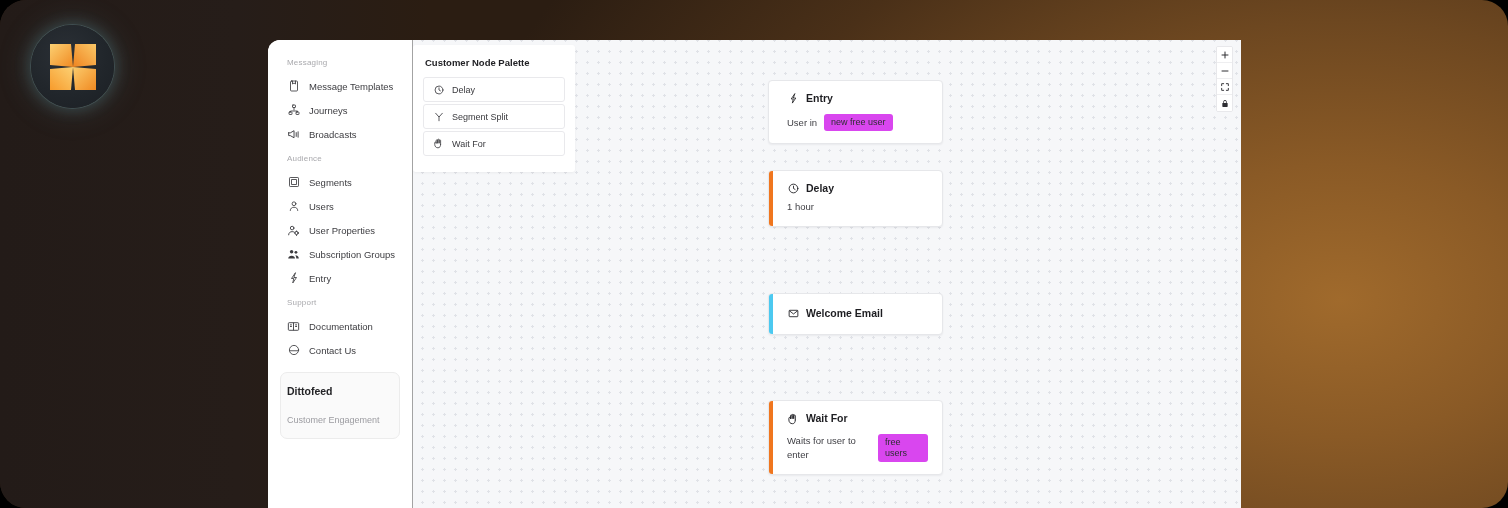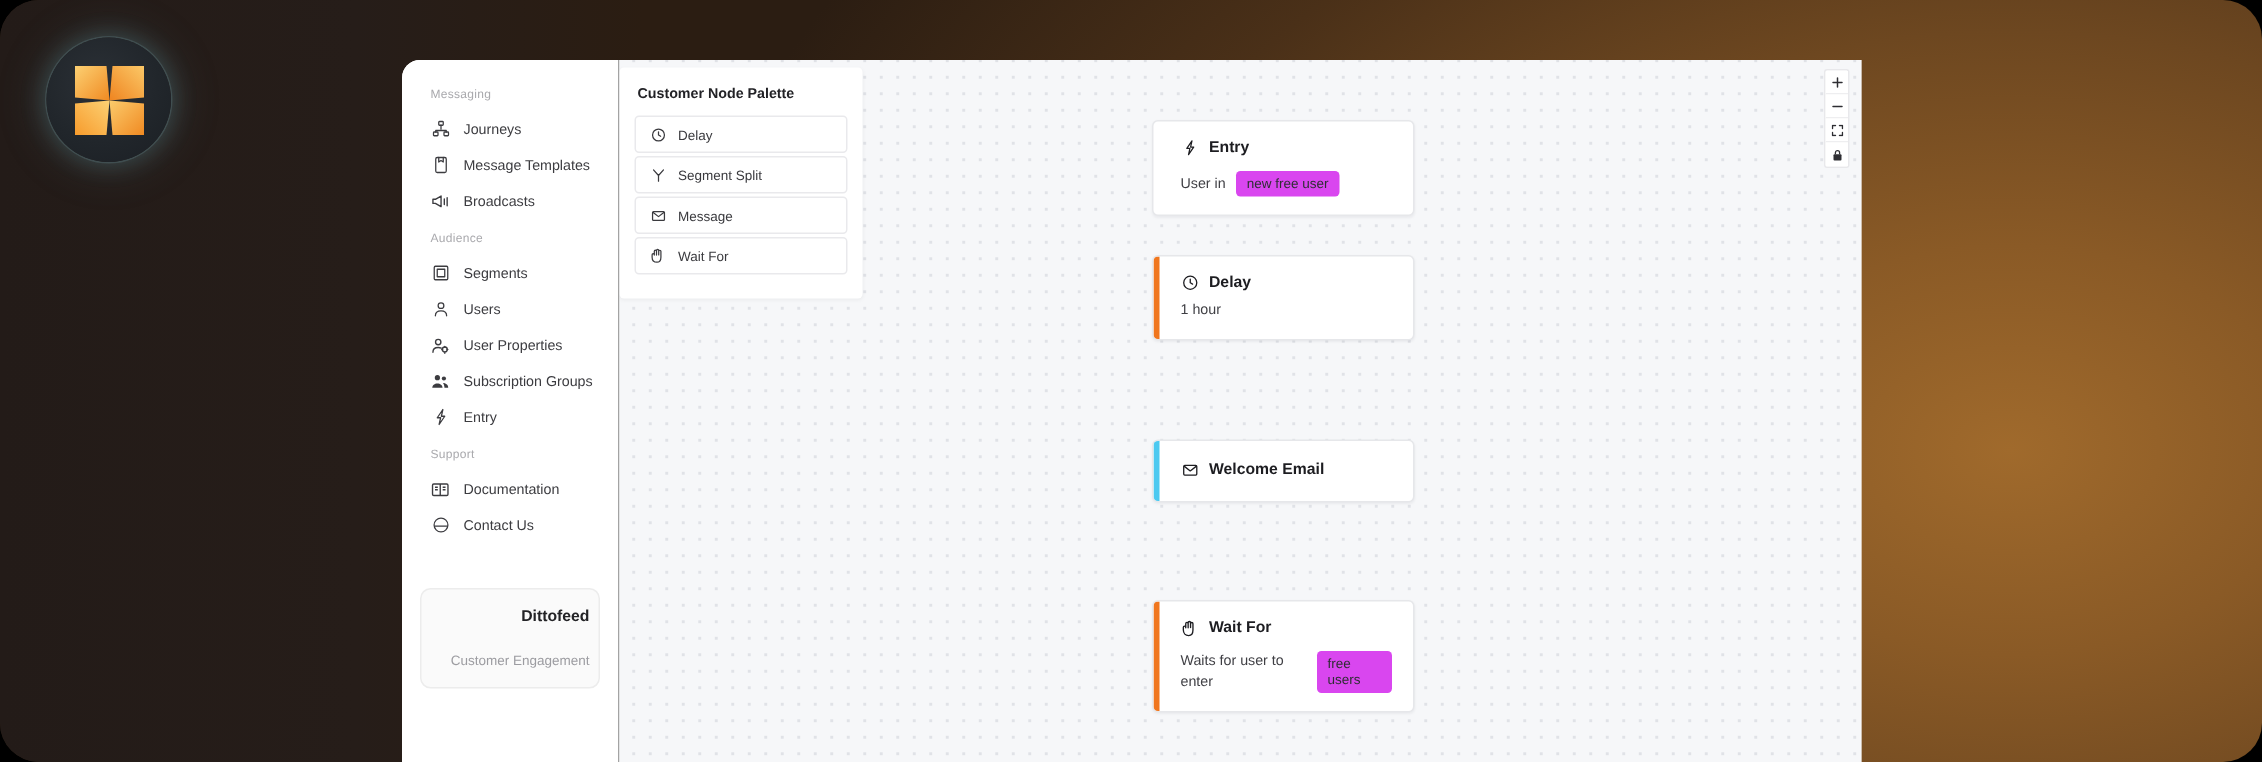--- a/index.html
+++ b/index.html
@@ -93,26 +93,26 @@
     width: 13px; height: 13px;
     flex: 0 0 13px;
     display: flex; align-items: center; justify-content: center;
     color: #3c3c40;
   }
   .nav-item .ico svg { display:block; }
 
   #brand-card {
     position: absolute;
     left: 12px; right: 12px;
-    top: 352px;
+    top: 332px;
     background: #fafafa;
     border: 1px solid #ececec;
     border-radius: 7px;
     padding: 11px 6px 12px;
-    text-align: right;
+    text-align: left;
   }
   #brand-card .brand-name {
     font-size: 10.5px;
     font-weight: bold;
     color: #232326;
     line-height: 14px;
   }
   #brand-card .brand-tag {
     font-size: 9px;
     color: #9c9ca1;
@@ -278,37 +278,37 @@
 
 <div id="app-window">
 
   <nav id="sidebar">
 
     <div class="nav-group-label">Messaging</div>
 
     <div class="nav-item">
       <span class="ico">
         <svg width="12" height="12" viewBox="0 0 24 24" fill="none" stroke="currentColor" stroke-width="1.7" stroke-linecap="round" stroke-linejoin="round">
+          <rect x="5" y="2" width="14" height="20" rx="2"></rect>
+            <path d="M9 2v6l3-2 3 2V2"></path>
+        </svg>
+      </span>
+      <span>Message Templates</span>
+    </div>
+
+    <div class="nav-item">
+      <span class="ico">
+        <svg width="12" height="12" viewBox="0 0 24 24" fill="none" stroke="currentColor" stroke-width="1.7" stroke-linecap="round" stroke-linejoin="round">
           <rect x="9" y="2" width="6" height="5" rx="1"></rect>
             <rect x="2" y="16" width="6" height="5" rx="1"></rect>
             <rect x="16" y="16" width="6" height="5" rx="1"></rect>
           <path d="M12 7v5M5 16v-2h14v2"></path>
         </svg>
       </span>
       <span>Journeys</span>
-    </div>
-
-    <div class="nav-item">
-      <span class="ico">
-        <svg width="12" height="12" viewBox="0 0 24 24" fill="none" stroke="currentColor" stroke-width="1.7" stroke-linecap="round" stroke-linejoin="round">
-          <rect x="5" y="2" width="14" height="20" rx="2"></rect>
-            <path d="M9 2v6l3-2 3 2V2"></path>
-        </svg>
-      </span>
-      <span>Message Templates</span>
     </div>
 
     <div class="nav-item">
       <span class="ico">
         <svg width="13" height="13" viewBox="0 0 24 24" fill="none" stroke="currentColor" stroke-width="1.7" stroke-linecap="round" stroke-linejoin="round">
           <path d="M3 9v5h3l7 4V5L6 9H3z"></path>
             <path d="M17 8.5v7M20.5 7v10"></path>
         </svg>
       </span>
       <span>Broadcasts</span>
@@ -415,29 +415,20 @@
 
       <div class="palette-item">
         <span class="ico">
           <svg width="10" height="10" viewBox="0 0 24 24" fill="none" stroke="currentColor" stroke-width="2" stroke-linecap="round" stroke-linejoin="round">
               <path d="M4 3l8 9 8-9M12 12v9"></path>
             </svg>
         </span>
         <span>Segment Split</span>
       </div>
 
-      <div class="palette-item">
-        <span class="ico">
-          <svg width="10" height="10" viewBox="0 0 24 24" fill="none" stroke="currentColor" stroke-width="2" stroke-linejoin="round">
-              <rect x="2.5" y="5" width="19" height="14" rx="1.5"></rect>
-              <path d="M3 6l9 7 9-7"></path>
-            </svg>
-        </span>
-        <span>Message</span>
-      </div>
 
       <div class="palette-item">
         <span class="ico">
           <svg width="11" height="11" viewBox="0 0 24 24" fill="none" stroke="currentColor" stroke-width="1.8" stroke-linecap="round" stroke-linejoin="round">
             <path d="M7 11V5.5a1.6 1.6 0 0 1 3.2 0V11M10.2 10.5V4.2a1.6 1.6 0 0 1 3.2 0v6.3M13.4 10.8V5.6a1.6 1.6 0 0 1 3.2 0V14M7 11v-.6a1.6 1.6 0 0 0-3.2 0V14c0 4.4 2.9 7.4 7 7.4s5.8-3 5.8-7.4"></path>
           </svg>
         </span>
         <span>Wait For</span>
       </div>
     </section>

